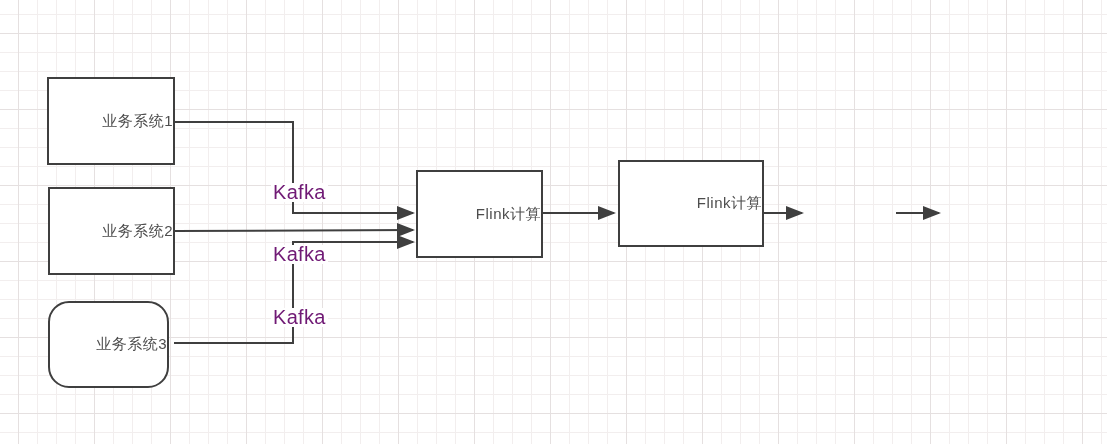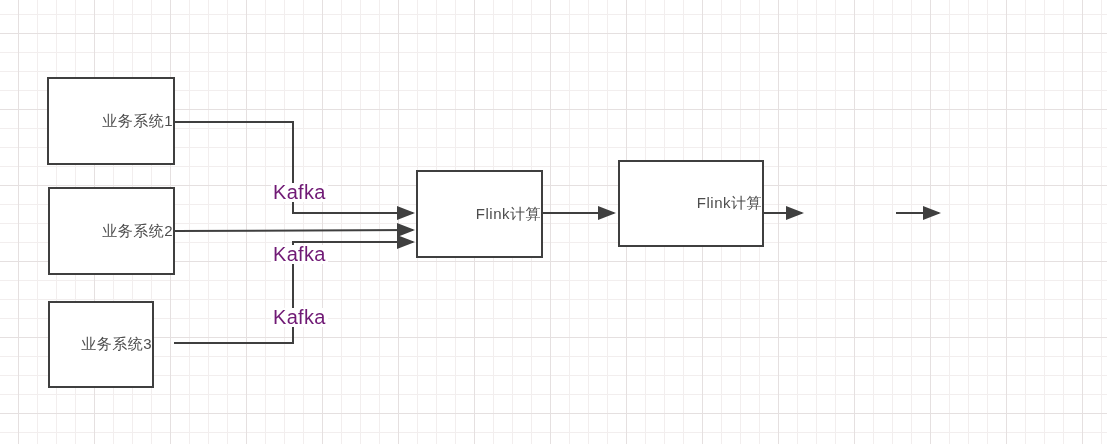--- a/index.html
+++ b/index.html
@@ -40,21 +40,21 @@
     border: 2px solid #3f3f3f;
     display: flex;
     align-items: center;
     justify-content: flex-end;
     font-size: 15px;
     color: #4d4d4d;
     letter-spacing: 0.5px;
   }
   .node-biz1   { left: 47px;  top: 77px;  width: 128px; height: 88px; }
   .node-biz2   { left: 48px;  top: 187px; width: 127px; height: 88px; }
-  .node-biz3   { left: 48px;  top: 301px; width: 106px; height: 87px; }
+  .node-biz3   { left: 48px;  top: 301px; width: 121px; height: 87px; border-radius: 21px; }
   .node-kafka  { left: 416px; top: 170px; width: 127px; height: 88px; }
   .node-flink  { left: 618px; top: 160px; width: 146px; height: 87px; }
   .node-report { left: 942px; top: 171px; width: 126px; height: 87px; }
   .node-mysql  {
     left: 805px; top: 168px; width: 91px; height: 91px;
     border-radius: 50%;
     font-size: 16px;
     letter-spacing: 0.3px;
   }
   .edge-label {

